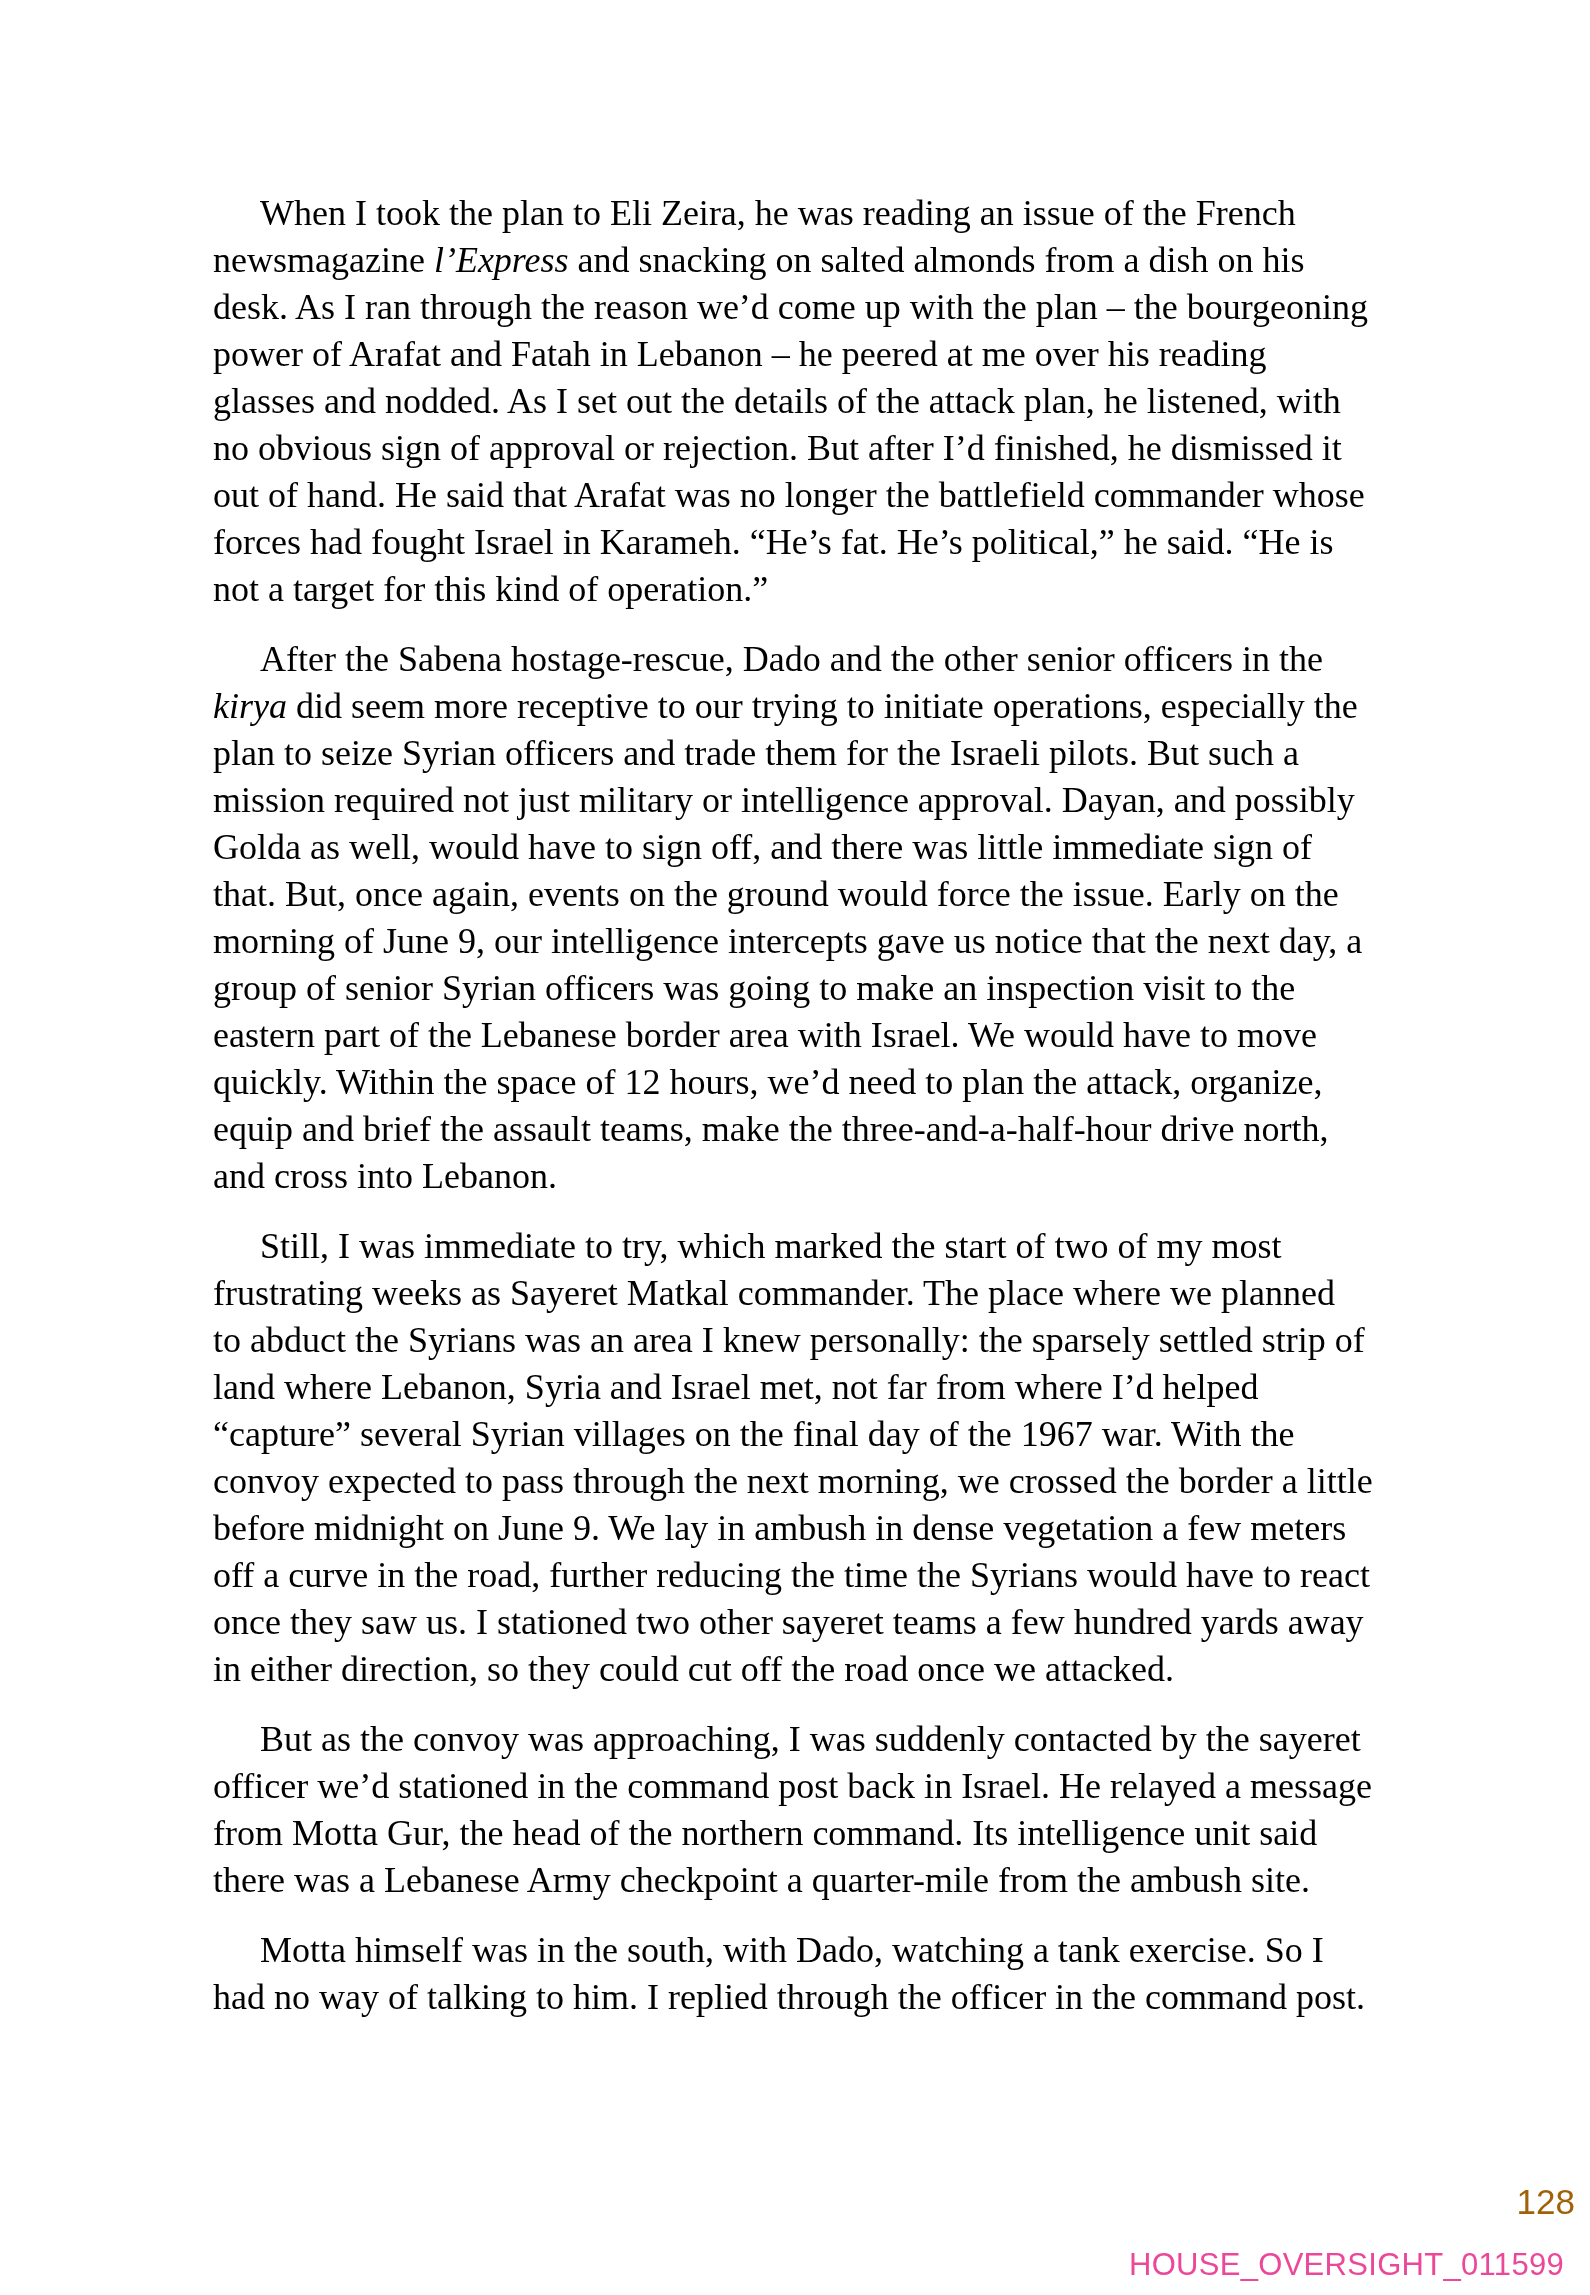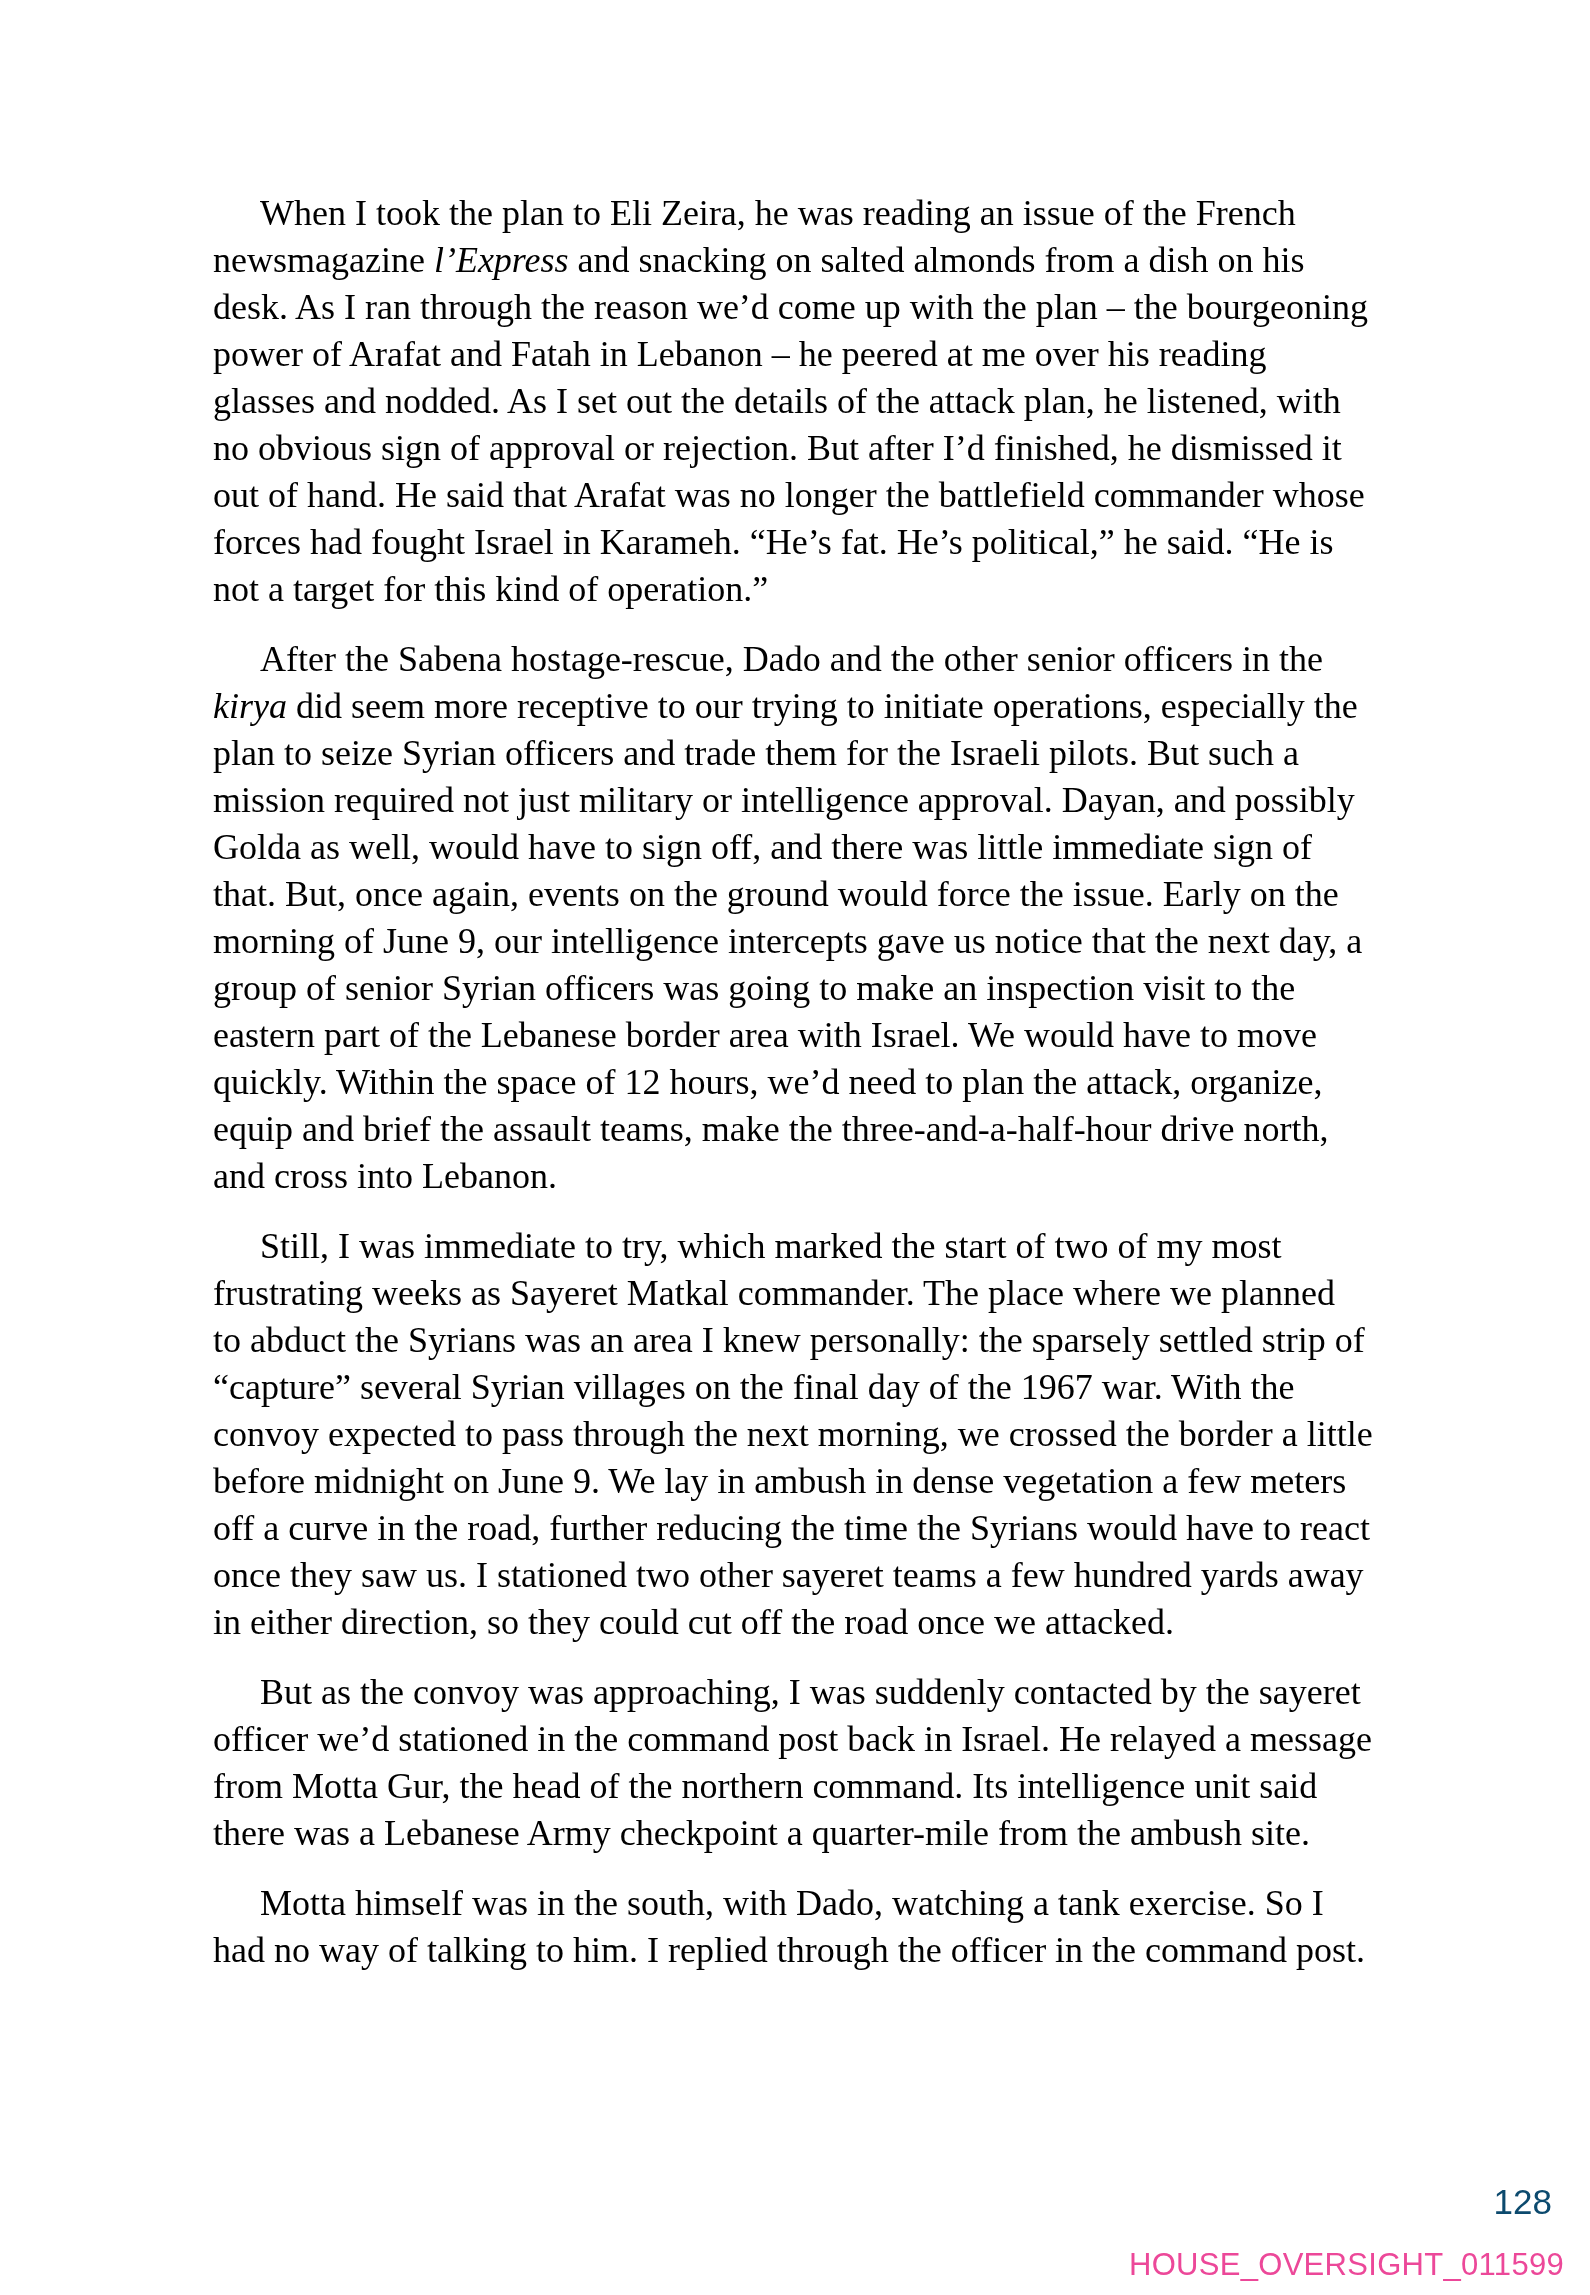--- a/index.html
+++ b/index.html
@@ -40,26 +40,26 @@
     .para .line:first-child {
       padding-left: 47px;
     }
     .para {
       text-indent: 0;
     }
     em {
     }
     .page-number {
       position: absolute;
-      right: 39px;
+      right: 16px;
       top: 2182px;
       font-family: "Liberation Sans", "DejaVu Sans", sans-serif;
       font-size: 35px;
       line-height: 39px;
-      color: #0c4a6e;
+      color: #a16207;
     }
     .bates-stamp {
       position: absolute;
       right: 27px;
       top: 2247px;
       font-family: "Liberation Sans", "DejaVu Sans", sans-serif;
       font-size: 31px;
       line-height: 36px;
       color: #ec4899;
       letter-spacing: 0.3px;
@@ -91,20 +91,21 @@
       <span class="line"><span>group of senior Syrian officers was going to make an inspection visit to the</span></span>
       <span class="line"><span>eastern part of the Lebanese border area with Israel. We would have to move</span></span>
       <span class="line"><span>quickly. Within the space of 12 hours, we’d need to plan the attack, organize,</span></span>
       <span class="line"><span>equip and brief the assault teams, make the three-and-a-half-hour drive north,</span></span>
       <span class="line"><span>and cross into Lebanon.</span></span>
     </p>
     <p class="para">
       <span class="line"><span>Still, I was immediate to try, which marked the start of two of my most</span></span>
       <span class="line"><span>frustrating weeks as Sayeret Matkal commander. The place where we planned</span></span>
       <span class="line"><span>to abduct the Syrians was an area I knew personally: the sparsely settled strip of</span></span>
+      <span class="line"><span>land where Lebanon, Syria and Israel met, not far from where I’d helped</span></span>
       <span class="line"><span>“capture” several Syrian villages on the final day of the 1967 war. With the</span></span>
       <span class="line"><span>convoy expected to pass through the next morning, we crossed the border a little</span></span>
       <span class="line"><span>before midnight on June 9. We lay in ambush in dense vegetation a few meters</span></span>
       <span class="line"><span>off a curve in the road, further reducing the time the Syrians would have to react</span></span>
       <span class="line"><span>once they saw us. I stationed two other sayeret teams a few hundred yards away</span></span>
       <span class="line"><span>in either direction, so they could cut off the road once we attacked.</span></span>
     </p>
     <p class="para">
       <span class="line"><span>But as the convoy was approaching, I was suddenly contacted by the sayeret</span></span>
       <span class="line"><span>officer we’d stationed in the command post back in Israel. He relayed a message</span></span>

